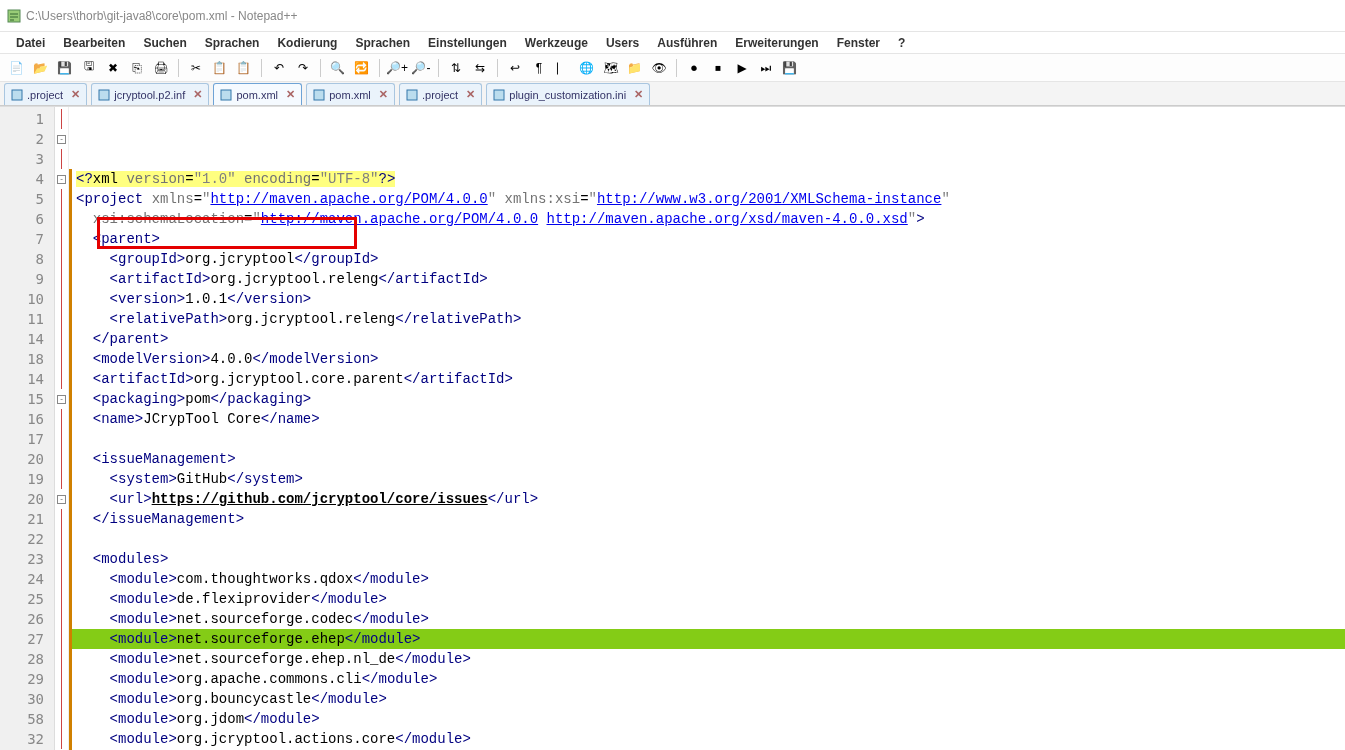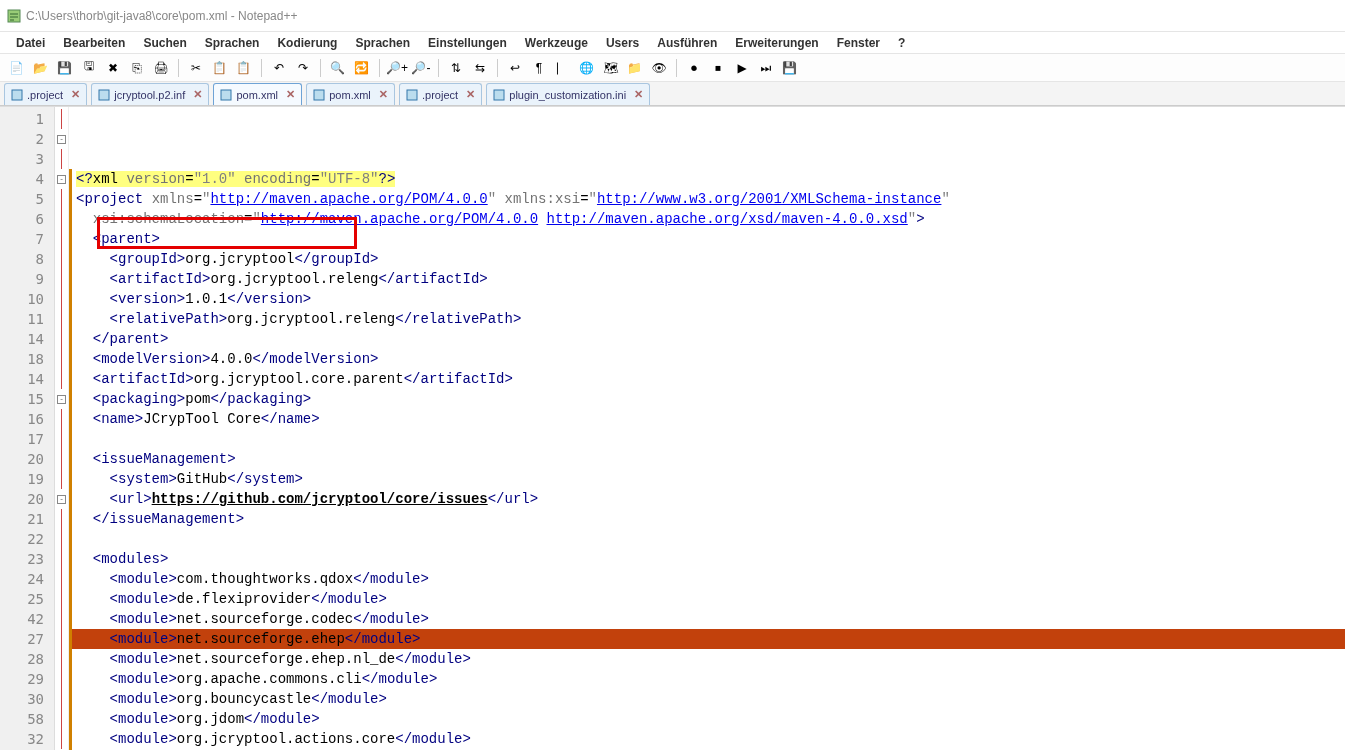--- a/index.html
+++ b/index.html
@@ -112,21 +112,21 @@
     font-family: Consolas, "Courier New", monospace;
     font-size:14px;
     line-height:20px;
     padding-top:2px;
     white-space:pre;
     overflow:hidden;
     position:relative;
   }
   .code .line { height:20px; padding-left:4px; border-left:3px solid transparent;}
   .code .line.modified { border-left:3px solid #d08000; }
-  .code .line.current { background:#c2410c; }
+  .code .line.current { background:#84cc16; }
   .hl-yellow { background:#ffff80; }
   .tok-decl { color:#737373; } 
   .tok-tag  { color:#000080; }
   .tok-str  { color:#808080; }
   .tok-text { color:#000; font-weight:normal; }
   .tok-link { color:#0000ee; text-decoration:underline; }
   .red-annot {
     position:absolute;
     border:3px solid #e40000;
     pointer-events:none;
@@ -266,21 +266,21 @@
       <div class="ln">16</div>
       <div class="ln">17</div>
       <div class="ln">20</div>
       <div class="ln">19</div>
       <div class="ln">20</div>
       <div class="ln">21</div>
       <div class="ln">22</div>
       <div class="ln">23</div>
       <div class="ln">24</div>
       <div class="ln">25</div>
-      <div class="ln">42</div>
+      <div class="ln">26</div>
       <div class="ln">27</div>
       <div class="ln">28</div>
       <div class="ln">29</div>
       <div class="ln">30</div>
       <div class="ln">58</div>
       <div class="ln">32</div>
     </div>
   <div class="fold-col" id="foldcol">
       <div class="frow">
         <div class="fold-line"></div>

